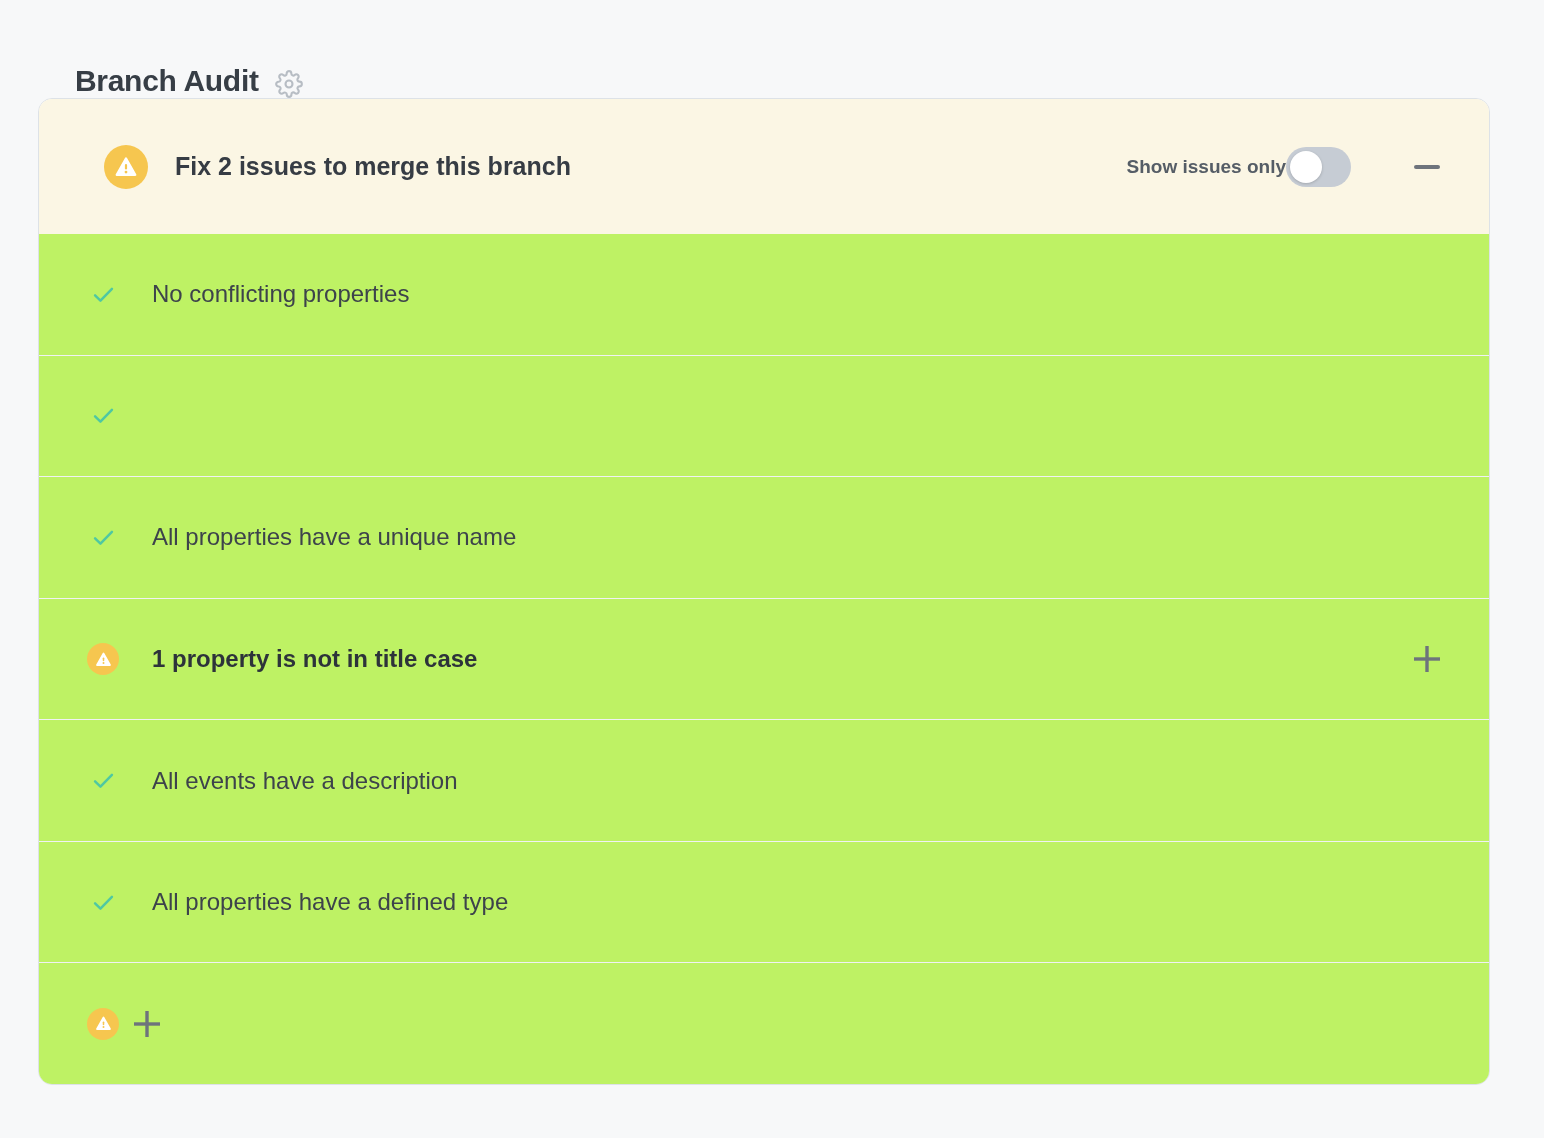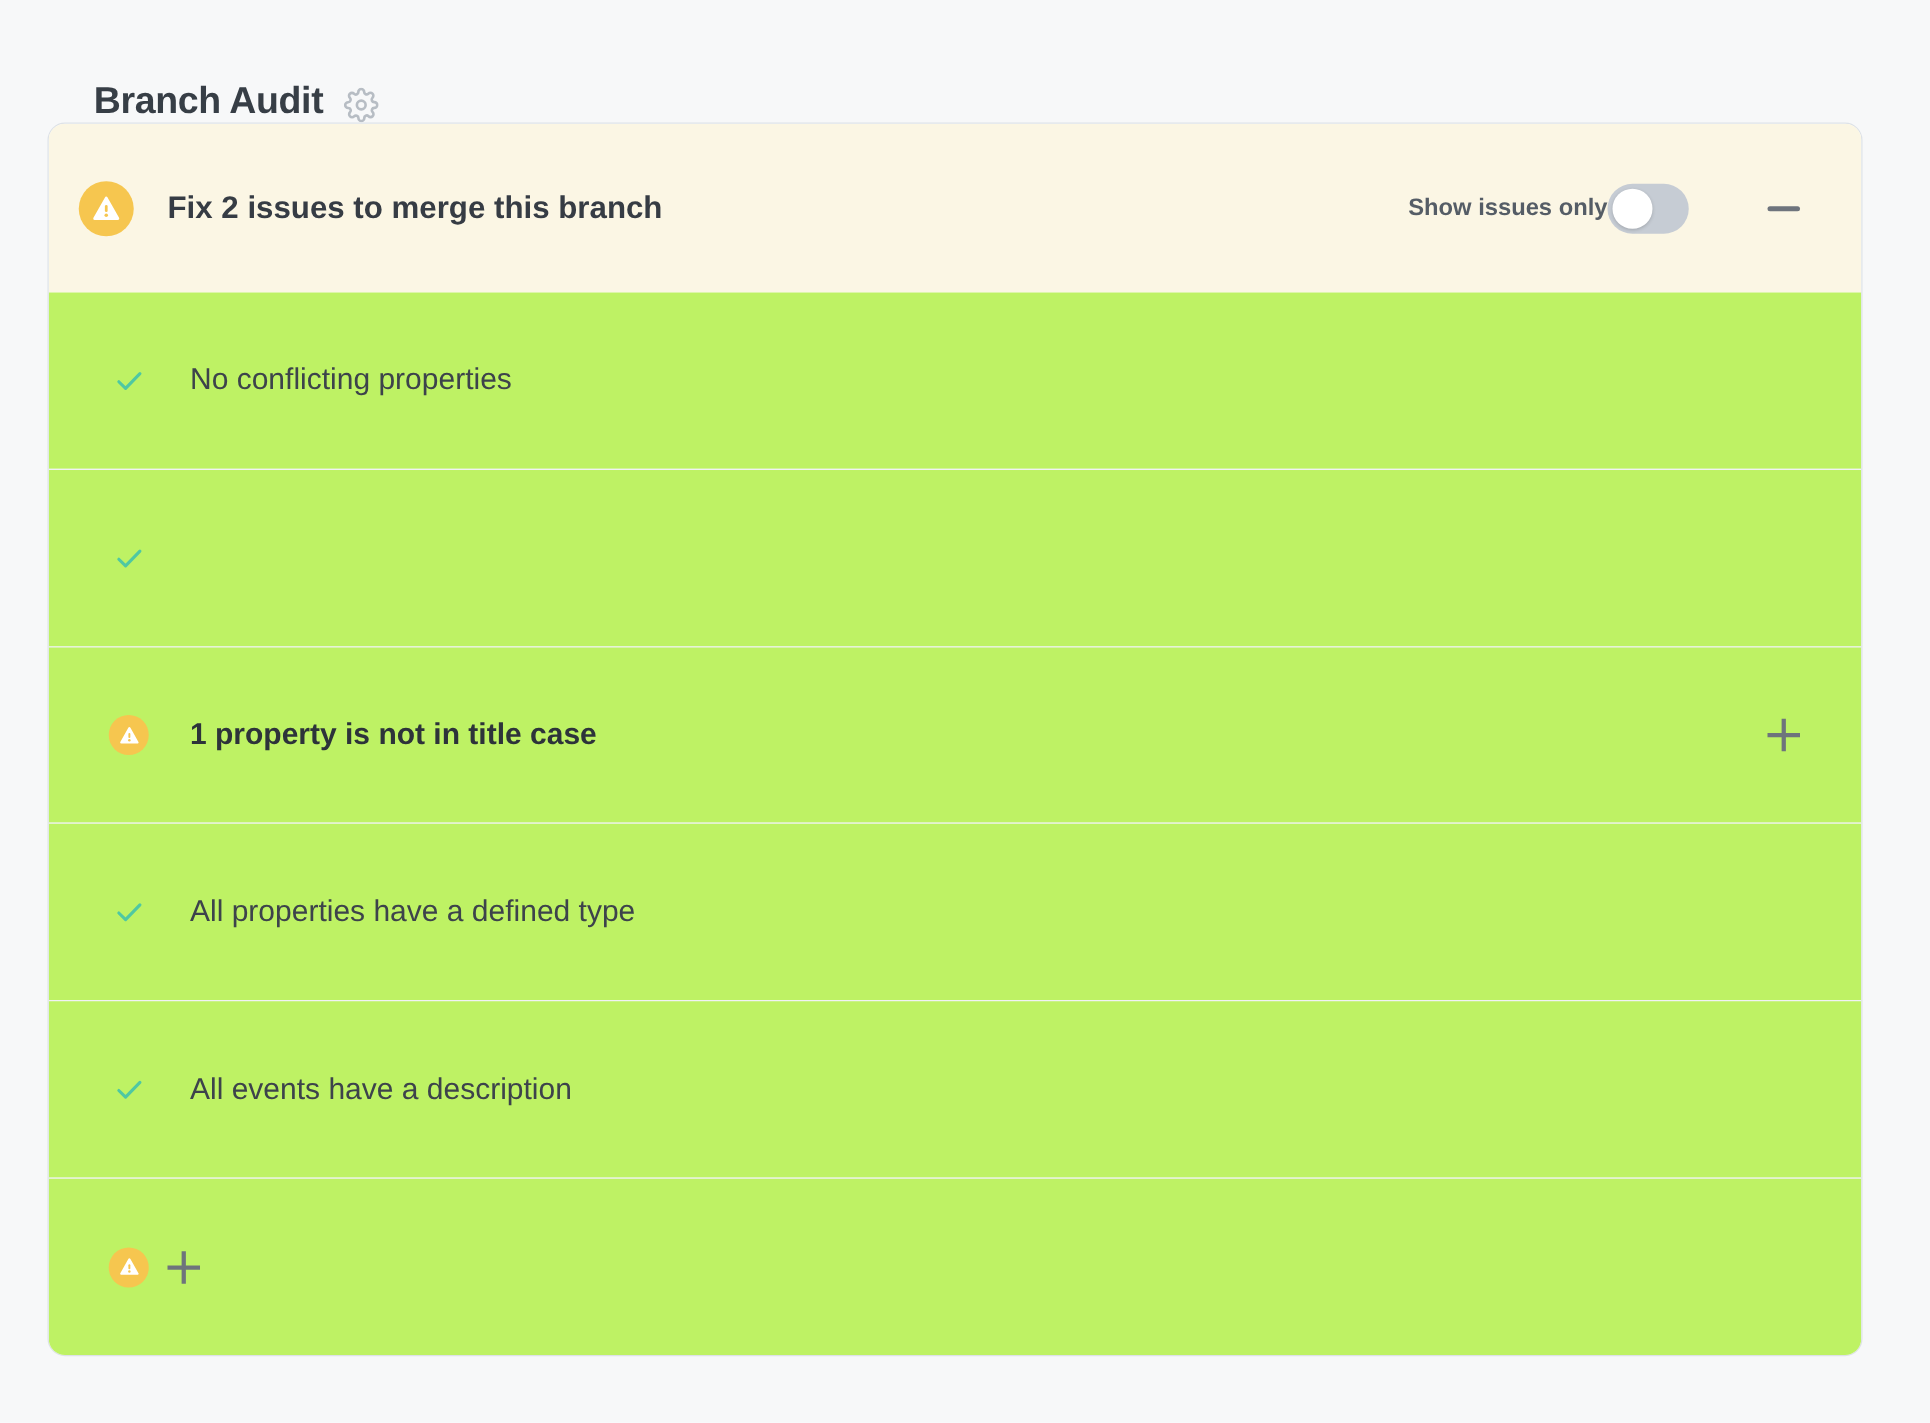--- a/index.html
+++ b/index.html
@@ -25,21 +25,21 @@
     background: #ffffff;
     border: 1px solid #dde2e7;
     border-radius: 14px;
     overflow: hidden;
     display: flex; flex-direction: column;
   }
   .card-header {
     height: 135px; flex: 0 0 135px;
     background: #fbf6e4;
     display: flex; align-items: center;
-    padding: 0 40px 0 24px;
+    padding: 0 40px 0 65px;
   }
   .warn-badge {
     background: #f6c64f; border-radius: 50%;
     display: flex; align-items: center; justify-content: center;
     flex: 0 0 auto;
   }
   .warn-badge.big { width: 44px; height: 44px; }
   .warn-badge.small { width: 32px; height: 32px; }
   .header-message {
     font-size: 25px; font-weight: 700; color: #363c44;
@@ -144,20 +144,32 @@
         <svg width="27" height="27" viewBox="0 0 24 24" fill="none" stroke="currentColor" stroke-width="2.2" stroke-linecap="round" stroke-linejoin="round">
           <polyline points="4.5 12.8 9.3 17.5 19.5 7"></polyline>
         </svg>
       </span>
 
     </span>
 
   </div>
 
 
+  <div class="row row-pass">
+    <span class="row-iconwrap">
+      <span class="check-icon">
+        <svg width="27" height="27" viewBox="0 0 24 24" fill="none" stroke="currentColor" stroke-width="2.2" stroke-linecap="round" stroke-linejoin="round">
+          <polyline points="4.5 12.8 9.3 17.5 19.5 7"></polyline>
+        </svg>
+      </span>
+
+    </span>
+    <span class="row-label">All properties have a unique name</span>
+
+  </div>
 
   <div class="row row-warning">
     <span class="row-iconwrap">
 
       <span class="warn-badge small warning-icon">
         <svg width="17" height="17" viewBox="0 0 24 24">
           <path d="M12 3.5 L21.2 19.8 H2.8 Z" fill="#ffffff" stroke="#ffffff" stroke-width="2.4" stroke-linejoin="round"></path>
           <rect x="10.9" y="9" width="2.2" height="5.6" rx="1.1" fill="#f6c64f"></rect>
           <circle cx="12" cy="17.1" r="1.4" fill="#f6c64f"></circle>
         </svg>
@@ -174,34 +186,34 @@
 
   <div class="row row-pass">
     <span class="row-iconwrap">
       <span class="check-icon">
         <svg width="27" height="27" viewBox="0 0 24 24" fill="none" stroke="currentColor" stroke-width="2.2" stroke-linecap="round" stroke-linejoin="round">
           <polyline points="4.5 12.8 9.3 17.5 19.5 7"></polyline>
         </svg>
       </span>
 
     </span>
+    <span class="row-label">All events have a description</span>
+
+  </div>
+
+  <div class="row row-pass">
+    <span class="row-iconwrap">
+      <span class="check-icon">
+        <svg width="27" height="27" viewBox="0 0 24 24" fill="none" stroke="currentColor" stroke-width="2.2" stroke-linecap="round" stroke-linejoin="round">
+          <polyline points="4.5 12.8 9.3 17.5 19.5 7"></polyline>
+        </svg>
+      </span>
+
+    </span>
     <span class="row-label">All properties have a defined type</span>
-
-  </div>
-
-  <div class="row row-pass">
-    <span class="row-iconwrap">
-      <span class="check-icon">
-        <svg width="27" height="27" viewBox="0 0 24 24" fill="none" stroke="currentColor" stroke-width="2.2" stroke-linecap="round" stroke-linejoin="round">
-          <polyline points="4.5 12.8 9.3 17.5 19.5 7"></polyline>
-        </svg>
-      </span>
-
-    </span>
-    <span class="row-label">All events have a description</span>
 
   </div>
 
   <div class="row row-warning">
     <span class="row-iconwrap">
 
       <span class="warn-badge small warning-icon">
         <svg width="17" height="17" viewBox="0 0 24 24">
           <path d="M12 3.5 L21.2 19.8 H2.8 Z" fill="#ffffff" stroke="#ffffff" stroke-width="2.4" stroke-linejoin="round"></path>
           <rect x="10.9" y="9" width="2.2" height="5.6" rx="1.1" fill="#f6c64f"></rect>

